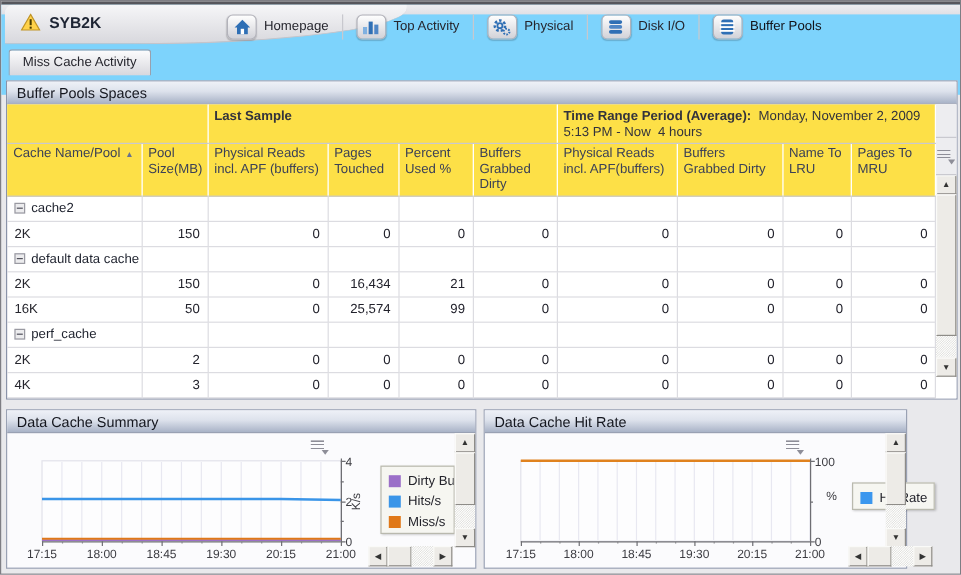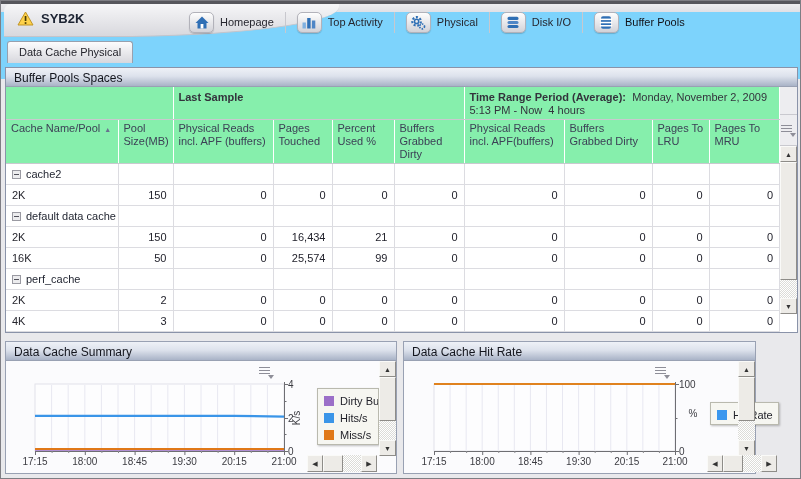--- a/index.html
+++ b/index.html
@@ -25,21 +25,21 @@
   .tab{height:22px;padding:4px 11px 0;margin-right:3px;font-size:11px;color:#25252d;cursor:pointer;
     border:1px solid #98a0ae;border-bottom:none;border-radius:3px 3px 0 0;background:linear-gradient(#fcfcfd,#d7d7dd);white-space:nowrap;}
   .tab.active{height:25px;padding-top:6px;background:#fff;outline:1px dotted #6e6e78;outline-offset:-3px;position:relative;z-index:6;}
   
   .panel-hdr{height:19px;background:linear-gradient(#eef1f7 0%,#dde2ec 45%,#a9b3c7 100%);
     border-bottom:1px solid #99a1b3;font-size:12px;color:#14161e;padding:3px 0 0 8px;}
   .main-panel{position:absolute;left:4px;top:66px;width:793px;height:266px;background:#fff;border:1px solid #8a93a9;}
   
   .tbl-wrap{position:absolute;left:0;top:19px;width:774px;}
   table.bp{border-collapse:collapse;table-layout:fixed;width:100%;font-size:11px;color:#26262e;}
-  table.bp th{background:#86efac;color:#3c4156;font-weight:normal;text-align:left;vertical-align:top;
+  table.bp th{background:#fde047;color:#3c4156;font-weight:normal;text-align:left;vertical-align:top;
     padding:2px 5px;border-right:1px solid #fff;border-bottom:1px solid #c9c9cf;line-height:13px;}
   table.bp tr.span-row th{height:28px;font-weight:bold;color:#33333c;padding-top:4px;}
   table.bp tr.span-row th .tr-val{font-weight:normal;white-space:pre-wrap;}
   table.bp tr.col-row th{height:31px;}
   table.bp td{border-right:1px solid #dcdce1;border-bottom:1px solid #dcdce1;padding:2px 6px;height:21px;line-height:15px;overflow:hidden;white-space:nowrap;}
   td.num{text-align:right;color:#22222c;}
   td.gname{padding-left:9px;color:#1e222e;}
   td.pname{padding-left:28px;color:#26262e;}
   .minusbox{display:inline-block;width:9px;height:9px;margin-right:5px;background:#ececee;border:1px solid #9a9aa2;position:relative;vertical-align:-1px;cursor:pointer;}
   .minusbox::after{content:"";position:absolute;left:1px;right:1px;top:3px;height:1px;background:#52525c;}
@@ -141,21 +141,21 @@
               <rect x="3" y="1.2" width="10" height="12.6" rx="2" fill="#2f6fb5"></rect>
               <rect x="1.8" y="3.6" width="12.4" height="1.5" fill="#fff"></rect>
               <rect x="1.8" y="6.8" width="12.4" height="1.5" fill="#fff"></rect>
               <rect x="1.8" y="10" width="12.4" height="1.5" fill="#fff"></rect>
             </svg>
           </span>
           <span class="nav-label">Buffer Pools</span>
         </div>
       </div>
     <div class="tabs">
-        <div class="tab">Data Cache Physical</div>
+        <div class="tab">Miss Cache Activity</div>
       </div>
   </div>
 
   <div class="main-panel">
     <div class="panel-hdr">Buffer Pools Spaces</div>
     <div class="tbl-wrap">
       <table class="bp">
         <colgroup>
           <col style="width:112px">
             <col style="width:55px">
@@ -179,21 +179,21 @@
           </tr>
           <tr class="col-row">
               <th>Cache Name/Pool<span class="sort-asc">▲</span></th>
               <th>Pool Size(MB)</th>
               <th>Physical Reads incl. APF (buffers)</th>
               <th>Pages Touched</th>
               <th>Percent Used %</th>
               <th>Buffers Grabbed Dirty</th>
               <th>Physical Reads incl. APF(buffers)</th>
               <th>Buffers Grabbed Dirty</th>
-              <th>Pages To LRU</th>
+              <th>Name To LRU</th>
               <th>Pages To MRU</th>
             </tr>
         </thead>
         <tbody>
             <tr>
               <td class="gname"><span class="minusbox"></span>cache2</td>
               <td></td>
               <td></td>
               <td></td>
               <td></td>

